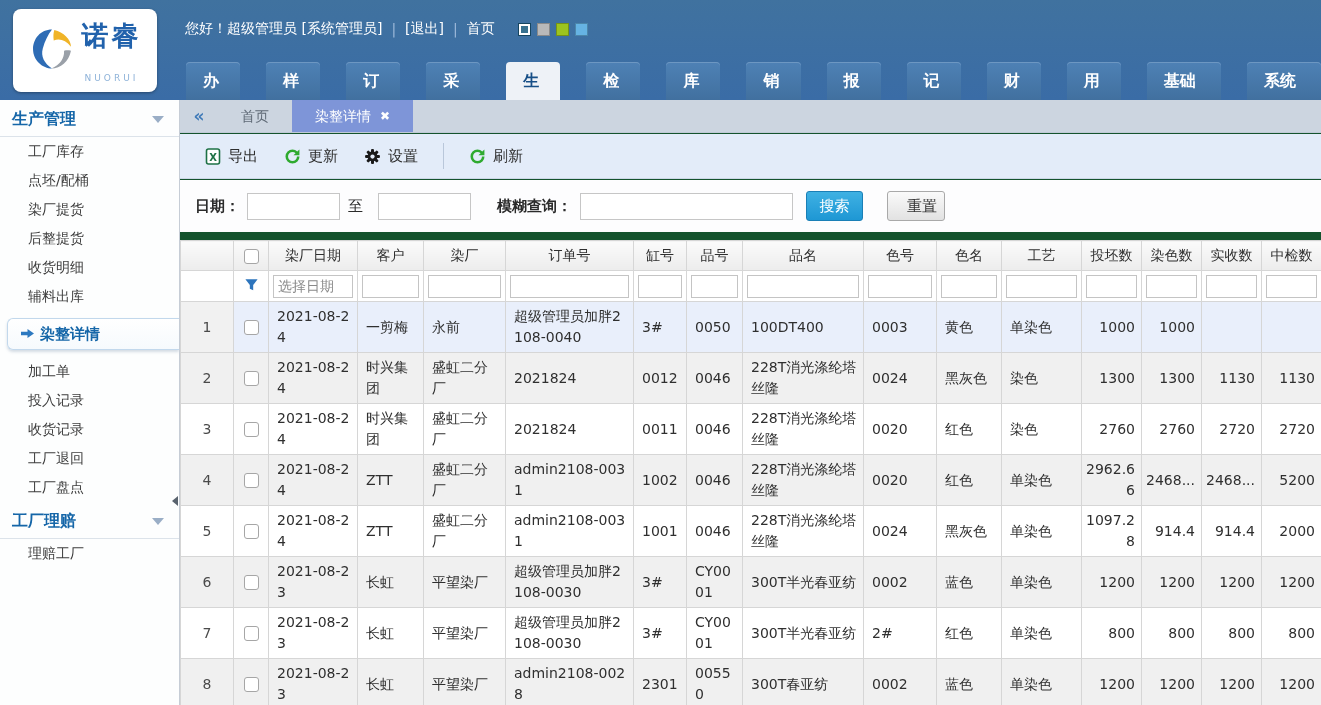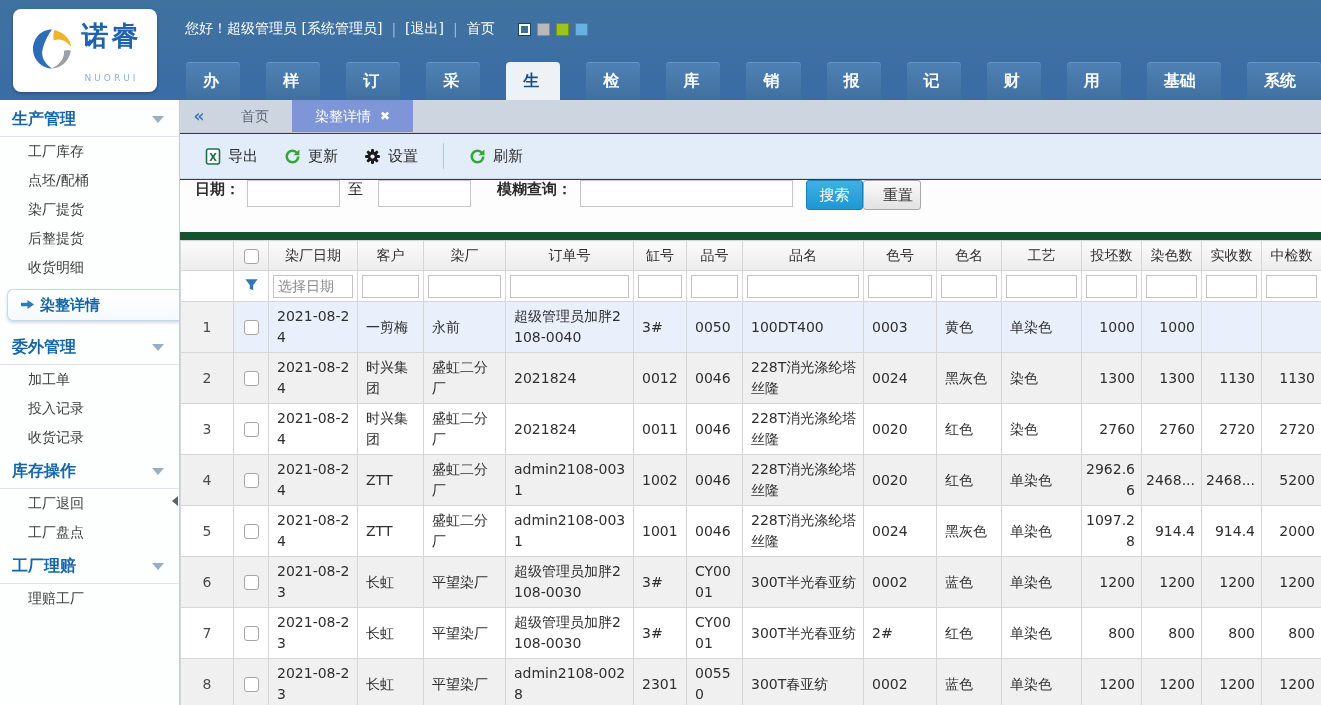--- a/index.html
+++ b/index.html
@@ -43,32 +43,32 @@
   .toolbar { position:absolute; top:134px; left:180px; width:1141px; height:45px;
              background:#e3ecf9; border-bottom:1px solid #ccd7e7;
              display:flex; align-items:center; padding-left:14px; gap:6px; }
   .tool-btn { display:flex; align-items:center; gap:7px; padding:6px 10px; font-size:15px; color:#2e2e2e;
               border-radius:3px; cursor:pointer; }
   .tool-btn .ic { display:inline-flex; width:17px; height:17px; align-items:center; justify-content:center; }
   .tb-divider { width:1px; height:26px; background:#b9c7da; margin:0 9px; }
 
   
   .filterbar { position:absolute; top:180px; left:180px; width:1141px; height:52px; background:#fdfdfe;
-               display:flex; padding-left:15px; font-size:15px; color:#2b2b2b; }
+               display:flex; align-items:center; padding-left:15px; font-size:15px; color:#2b2b2b; }
   .f-label { font-weight:bold; }
   .f-input { height:27px; border:1px solid #c6c6c6; background:#fff; padding:0 5px; font-size:13px;
              font-family:inherit; }
   .f-date { width:93px; margin-left:7px; }
   .f-to { margin:0 8px; }
   .f-fuzzy-label { margin-left:26px; }
   .f-fuzzy { width:213px; margin-left:8px; }
   .btn { height:30px; font-size:15px; font-family:inherit; border-radius:3px; cursor:pointer; }
   .btn-search { width:57px; margin-left:13px; color:#fff; border:1px solid #1a7fb6;
                 background:linear-gradient(#3fb1e3,#1e97d4); }
-  .btn-reset { width:58px; margin-left:0; color:#333; border:1px solid #a9a9a9;
+  .btn-reset { width:58px; margin-left:24px; color:#333; border:1px solid #a9a9a9;
                background:linear-gradient(#fafafa,#e2e2e2);padding-left:12px; }
 
   
   .grid { position:absolute; top:232px; left:180px; width:1141px; height:473px; overflow:hidden;
           background:#fff;margin-top:8px; }
   table { border-collapse:collapse; table-layout:fixed; width:1141px; font-size:14px; color:#2f2f2f; }
   th, td { border:1px solid #d6d6d6; overflow:hidden; }
   thead th { height:30px; background:linear-gradient(#fbfbfb,#ececec); font-weight:normal;
              text-align:center; padding:0 2px; white-space:nowrap; }
   tr.filter-row td { height:31px; background:#fff; text-align:center; vertical-align:middle; }
@@ -479,31 +479,30 @@
       </table>
   </div>
 
   <div class="sidebar">
       <div class="side-title"><span>生产管理</span><span class="caret"></span></div>
       <div class="side-item">工厂库存</div>
       <div class="side-item">点坯/配桶</div>
       <div class="side-item">染厂提货</div>
       <div class="side-item">后整提货</div>
       <div class="side-item">收货明细</div>
+      <div class="side-item">辅料出库</div>
       <div class="side-item-active">
         <span><svg width="13" height="11" viewBox="0 0 13 11">
             <path d="M0 3.8h6.5V.9L13 5.5 6.5 10.1V7.2H0z" fill="#2d79c0"></path>
           </svg></span>
         <span>染整详情</span>
       </div>
-      <div class="side-title"><span>委外管理</span><span class="caret"></span></div>
       <div class="side-item">加工单</div>
       <div class="side-item">投入记录</div>
       <div class="side-item">收货记录</div>
-      <div class="side-title"><span>库存操作</span><span class="caret"></span></div>
       <div class="side-item">工厂退回</div>
       <div class="side-item">工厂盘点</div>
       <div class="side-title"><span>工厂理赔</span><span class="caret"></span></div>
       <div class="side-item">理赔工厂</div>
     </div>
   <div class="collapse-handle"></div>
 
 </div>
 
 </body></html>

